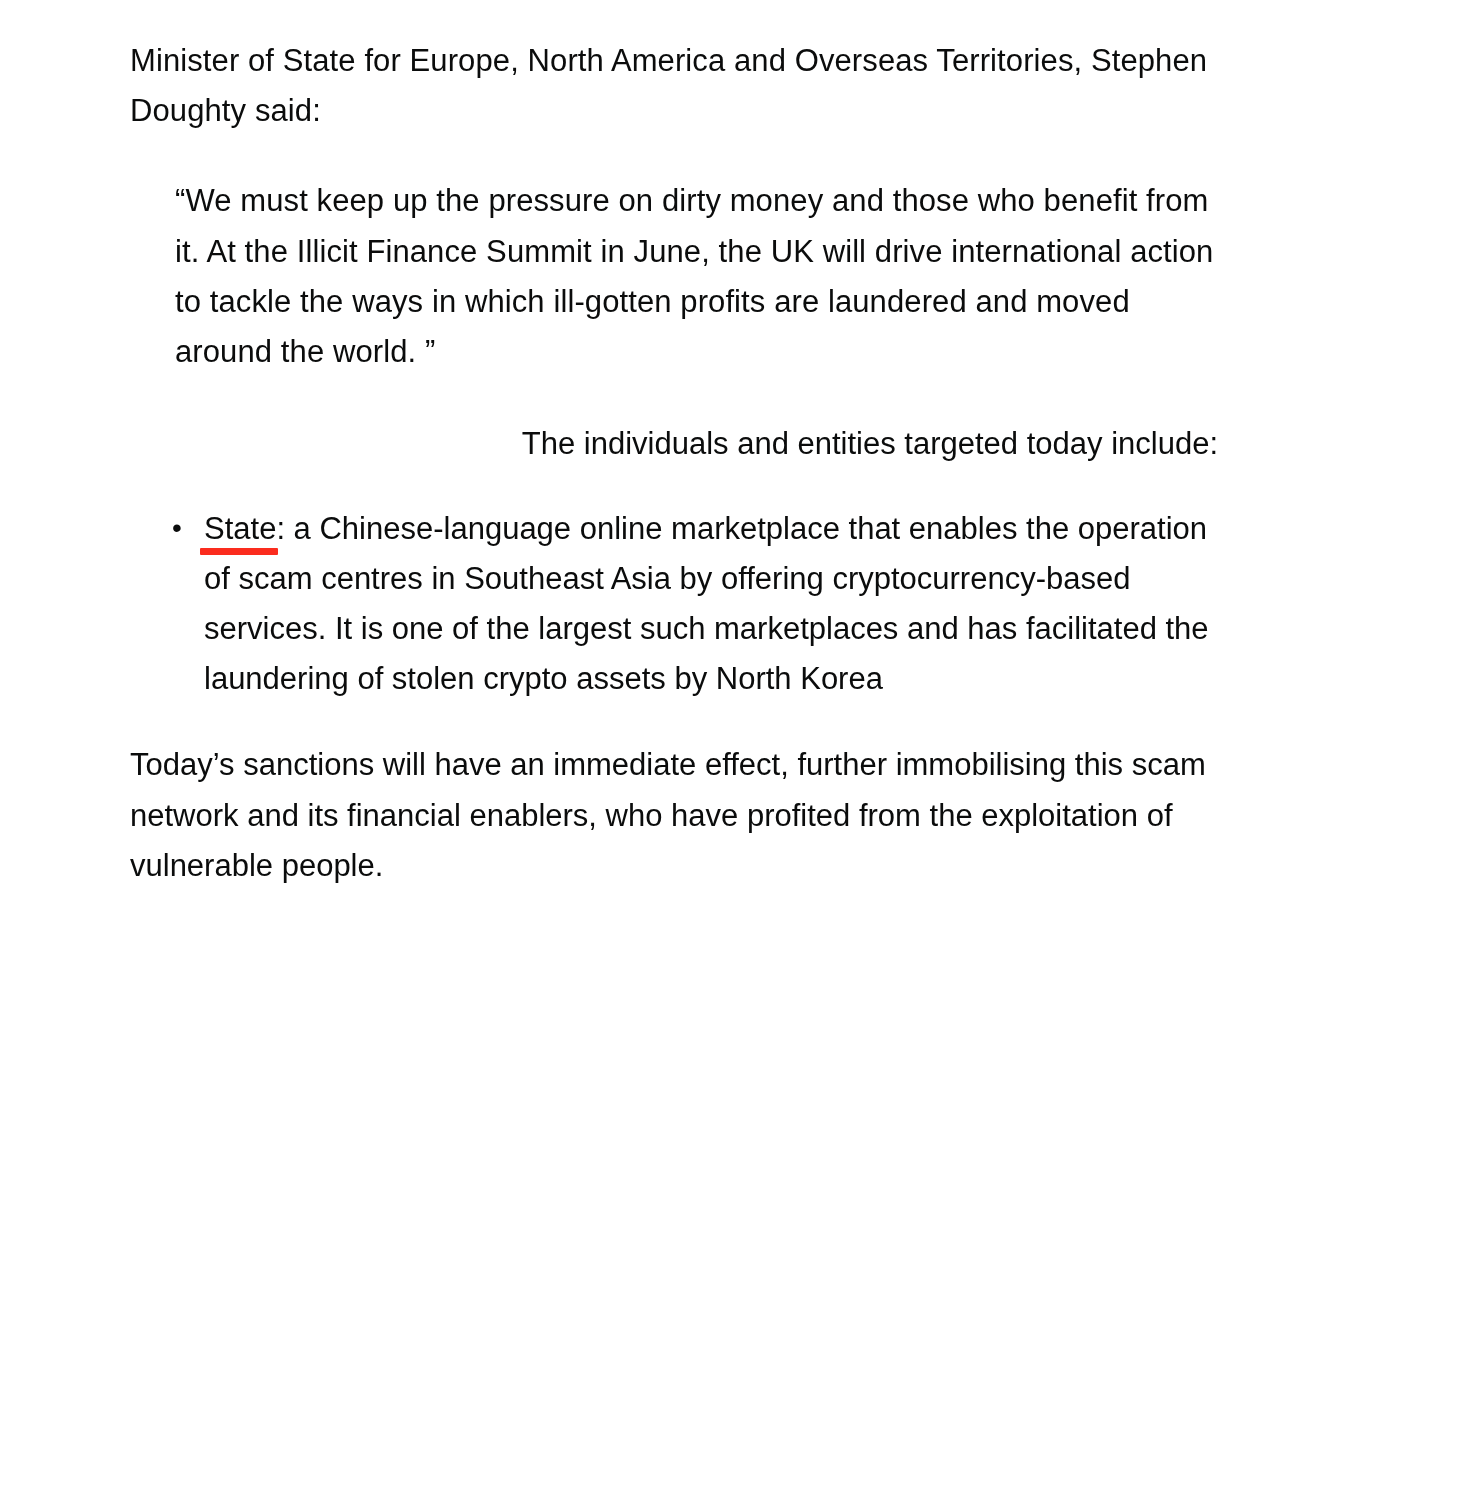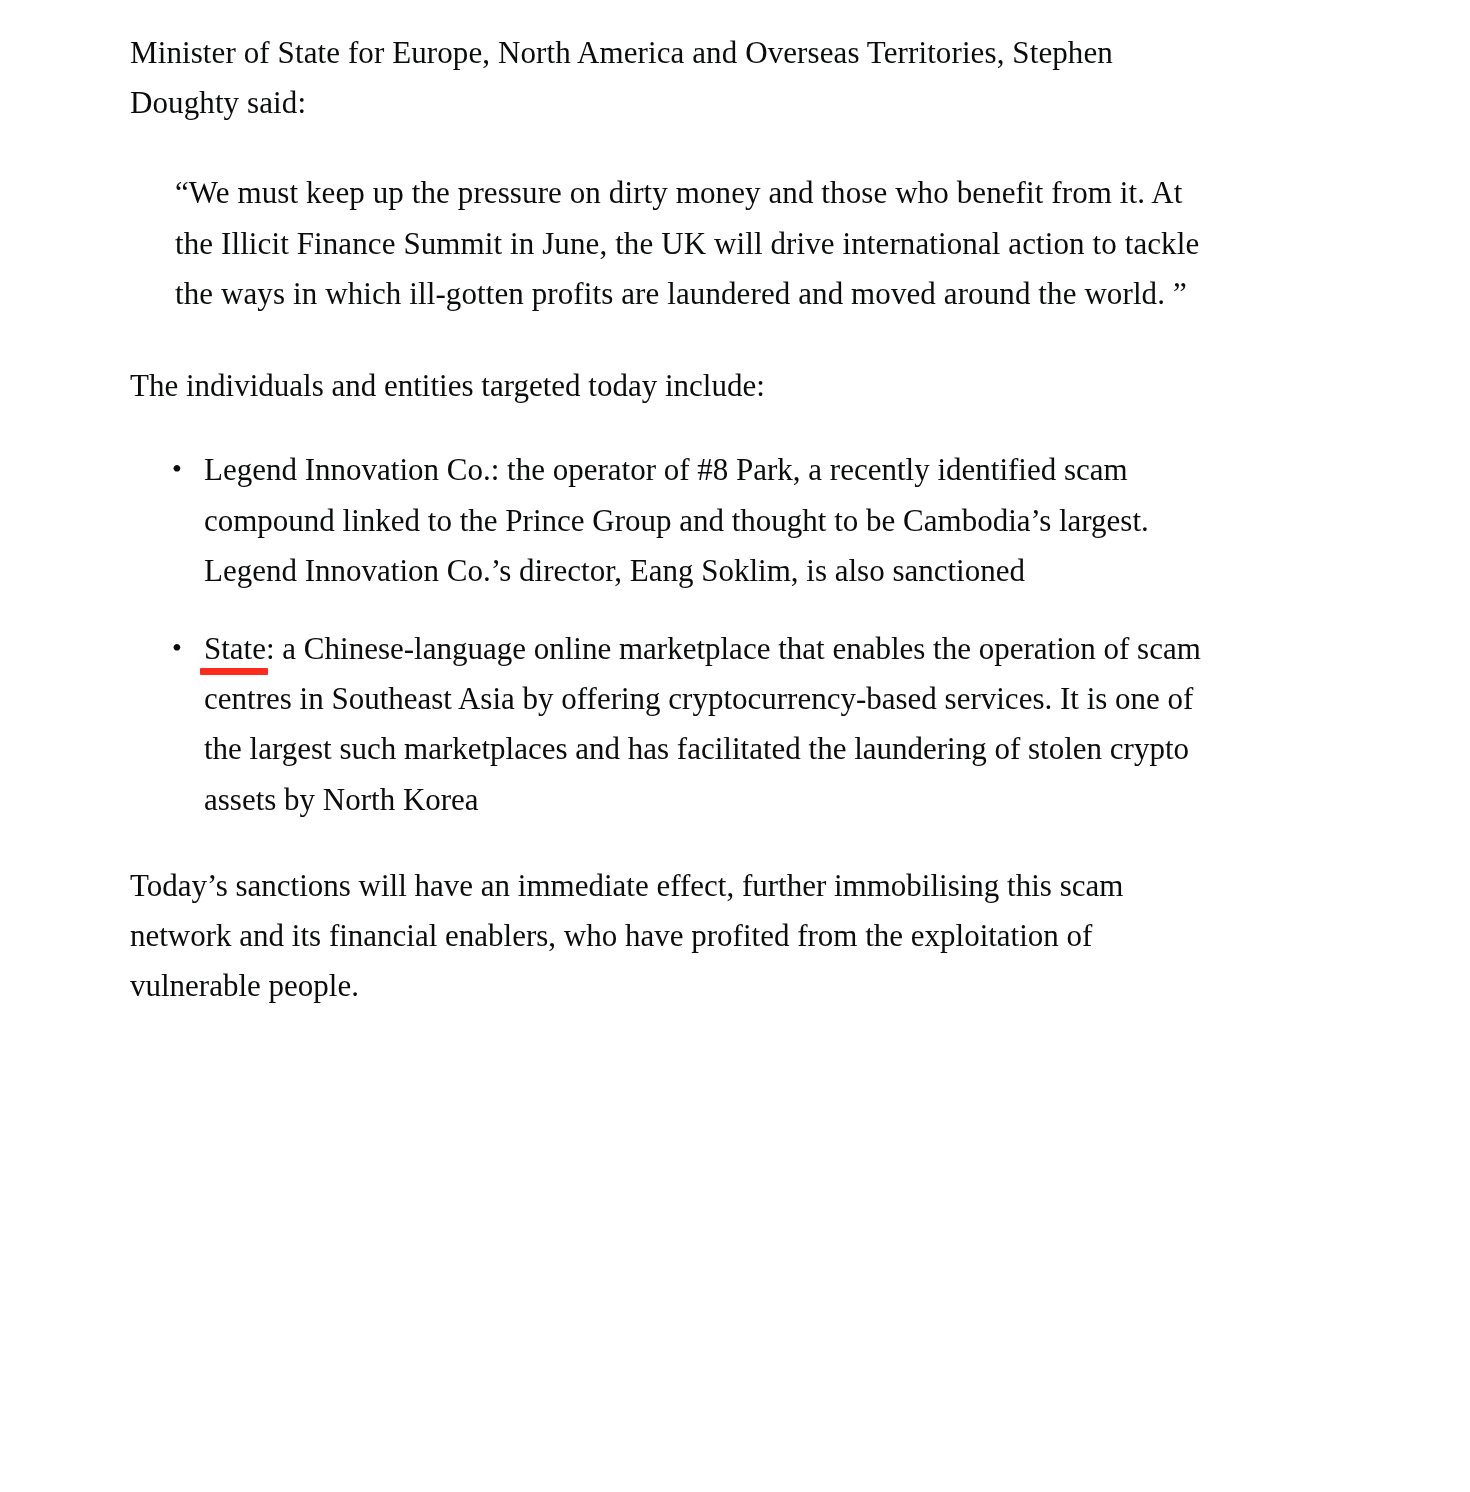--- a/index.html
+++ b/index.html
@@ -10,22 +10,21 @@
   body {
     width: 1470px;
     min-height: 1492px;
     font-family: "Liberation Sans", sans-serif;
     color: #0b0c0c;
     -webkit-font-smoothing: antialiased;
   }
   .page {
     width: 1278px;
     box-sizing: border-box;
-    padding: 28px 60px 20px 130px;
-    font-family: Liberation Serif, serif;
+    padding: 36px 60px 20px 130px;
   }
   .para {
     font-size: 31px;
     line-height: 1.62;
     margin: 0 0 40px 0;
     max-width: 1280px;
     letter-spacing: 0.1px;
   }
   .quote-block {
     margin: 0 0 14px 0;
@@ -34,21 +33,22 @@
   }
   .quote {
     font-size: 31px;
     line-height: 1.62;
     margin: 0 0 42px 0;
     letter-spacing: 0.1px;
   }
   .lede {
     font-size: 31px;
     line-height: 1.62;
-    margin: 0 0 34px 0;
+    margin: 0 0 34px 12px;
+    text-align: right;
   }
   ul.bullets {
     margin: 0 0 36px 0;
     padding: 0 0 0 38px;
     list-style: none;
     max-width: 1300px;
   }
   ul.bullets li {
     position: relative;
     font-size: 31px;
@@ -96,19 +96,18 @@
 
   <p class="para">Minister of State for Europe, North America and Overseas Territories, Stephen Doughty said:</p>
 
   <div class="quote-block">
     <p class="quote">“We must keep up the pressure on dirty money and those who benefit from it. At the Illicit Finance Summit in June, the UK will drive international action to tackle the ways in which ill-gotten profits are laundered and moved around the world. ”</p>
   </div>
 
   <p class="lede">The individuals and entities targeted today include:</p>
 
   <ul class="bullets">
-    <li><span>Legend Innovation Co.: the operator of #8 Park, a recently identified scam compound linked to the Prince Group and thought to be Cambodia’s largest. Legend Innovation Co.’s director, Eang Soklim, is also sanctioned</span></li>
     <li><span class="highlight">State</span><span>: a Chinese-language online marketplace that enables the operation of scam centres in Southeast Asia by offering cryptocurrency-based services. It is one of the largest such marketplaces and has facilitated the laundering of stolen crypto assets by North Korea</span></li>
   </ul>
 
   <p class="closing">Today’s sanctions will have an immediate effect, further immobilising this scam network and its financial enablers, who have profited from the exploitation of vulnerable people.</p>
 
 </div>
 
 </body></html>

